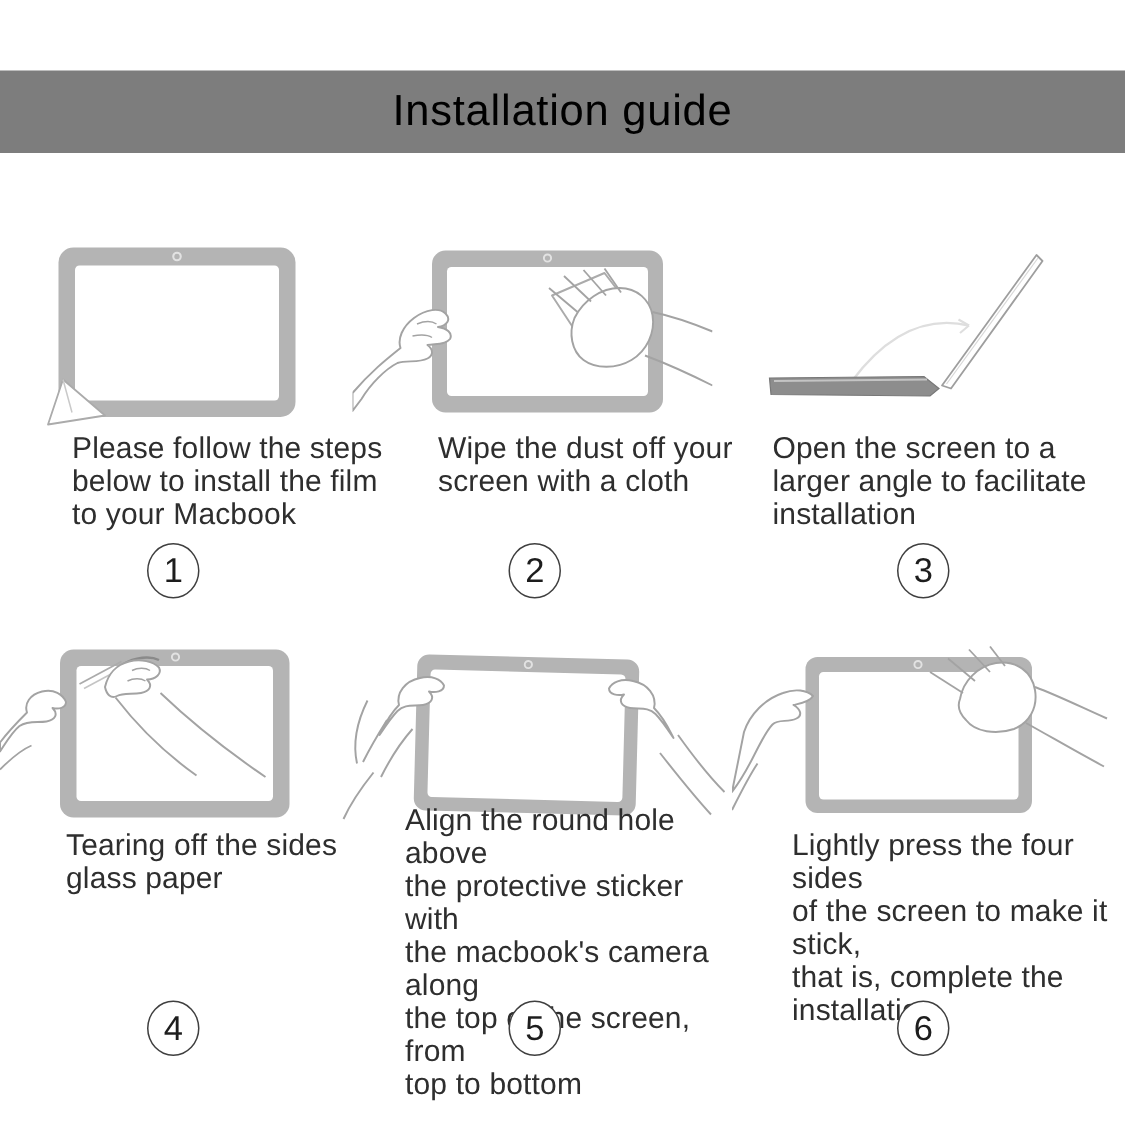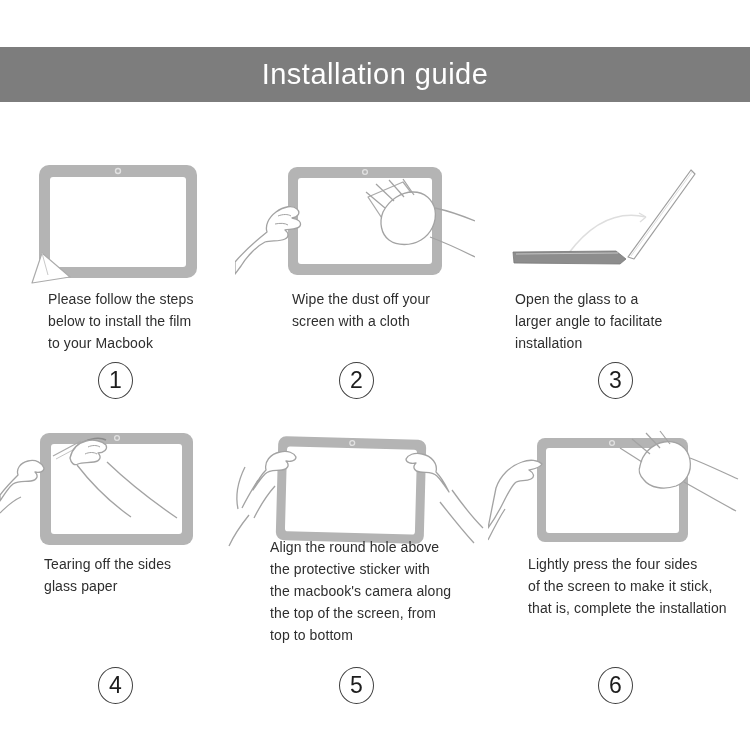--- a/index.html
+++ b/index.html
@@ -5,25 +5,25 @@
   html,body{margin:0;padding:0;}
   body{
     width:750px;height:750px;position:relative;background:#ffffff;
     font-family:"Liberation Sans", sans-serif;overflow:hidden;
   }
   .header-bar{
     position:absolute;left:0;top:47px;width:750px;height:55px;
     background:#7d7d7d;display:flex;align-items:center;justify-content:center;
   }
   .header-title{
-    color:#ffffff;font-size:29px;letter-spacing:0.5px;font-weight:400;
+    color:#000000;font-size:29px;letter-spacing:0.5px;font-weight:400;
   }
   .illus{position:absolute;}
   .caption{
-    position:absolute;color:#2e2e2e;font-size:14px;line-height:22px;
+    position:absolute;color:#2e2e2e;font-size:20px;line-height:22px;
     white-space:pre-line;letter-spacing:0.1px;
   }
   .num-circle{
     position:absolute;width:33px;height:35px;border:1.6px solid #3f3f3f;
     border-radius:50%;display:flex;align-items:center;justify-content:center;
     color:#1d1d1d;font-size:23px;background:#ffffff;
   }
   svg{display:block;}
 </style>
 </head>
@@ -148,21 +148,21 @@
     <path d="M 8,60 C 12,48 22,38 34,34 C 42,31 50,32 54,36 C 52,40 45,41 41,42 C 46,45 47,49 43,51 C 37,54 31,51 27,55 C 23,59 19,67 15,75 C 11,83 6,92 0,100 Z" fill="#ffffff" stroke="#a3a3a3" stroke-width="1.3" stroke-linejoin="round"></path>
     <path d="M 0,112 C 6,100 11,90 17,81" fill="none" stroke="#a3a3a3" stroke-width="1.3"></path>
   </g>
 </svg>
 
 <div class="caption" style="left:48px;top:288px;width:215px">Please follow the steps
 below to install the film
 to your Macbook</div>
 <div class="caption" style="left:292px;top:288px;width:205px">Wipe the dust off your
 screen with a cloth</div>
-<div class="caption" style="left:515px;top:288px;width:220px">Open the glass to a
+<div class="caption" style="left:515px;top:288px;width:220px">Open the screen to a
 larger angle to facilitate
 installation</div>
 <div class="caption" style="left:44px;top:553px;width:215px">Tearing off the sides
 glass paper</div>
 <div class="caption" style="left:270px;top:536px;width:225px">Align the round hole above
 the protective sticker with
 the macbook's camera along
 the top of the screen, from
 top to bottom</div>
 <div class="caption" style="left:528px;top:553px;width:235px">Lightly press the four sides

